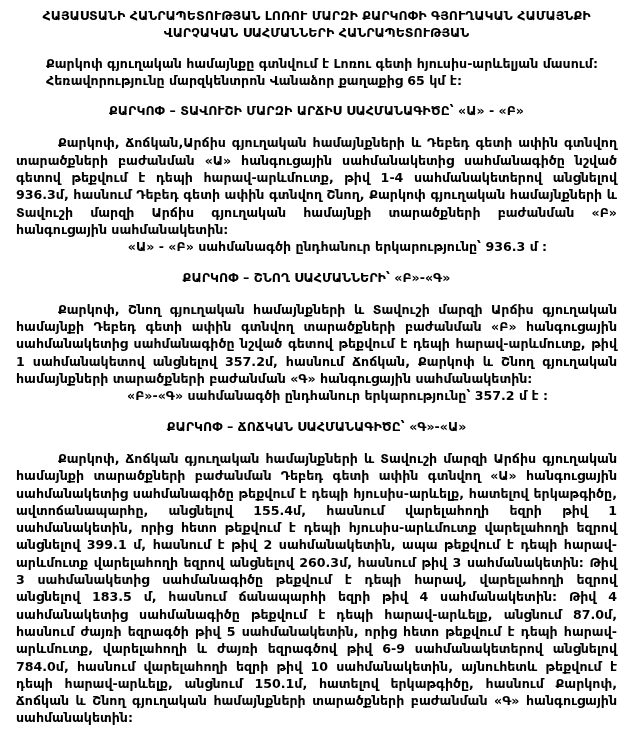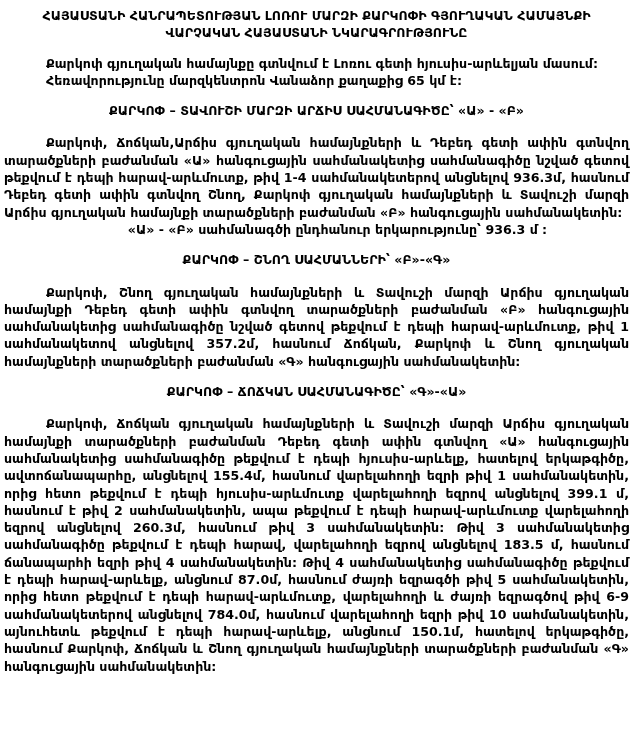--- a/index.html
+++ b/index.html
@@ -39,47 +39,48 @@
   .summary-line {
     margin: 0;
     text-align: center;
     text-indent: 42px;
   }
   .section-heading {
     text-align: center;
     margin: 13px 0 15px 0;
   }
   .section {
-    margin: 0;
+    margin: 12px;
   }
 </style>
 </head>
 <body>
 
 <div class="page">
 
   <div class="doc-title">
     <div>ՀԱՅԱՍՏԱՆԻ ՀԱՆՐԱՊԵՏՈՒԹՅԱՆ ԼՈՌՈՒ ՄԱՐԶԻ ՔԱՐԿՈՓԻ ԳՅՈՒՂԱԿԱՆ ՀԱՄԱՅՆՔԻ</div>
-    <div>ՎԱՐՉԱԿԱՆ  ՀԱՅԱՍՏԱՆԻ ՆԿԱՐԱԳՐՈՒԹՅՈՒՆԸ</div>
+    <div>ՎԱՐՉԱԿԱՆ  ՍԱՀՄԱՆՆԵՐԻ ՀԱՆՐԱՊԵՏՈՒԹՅԱՆ</div>
   </div>
 
   <div class="intro">
     <p>Քարկոփ գյուղական համայնքը գտնվում է Լոռու գետի հյուսիս-արևելյան մասում:</p>
     <p>Հեռավորությունը մարզկենտրոն Վանաձոր քաղաքից 65 կմ է:</p>
   </div>
 
   <div class="section">
     <div class="section-heading">ՔԱՐԿՈՓ – ՏԱՎՈՒՇԻ ՄԱՐԶԻ ԱՐՃԻՍ ՍԱՀՄԱՆԱԳԻԾԸ՝ «Ա» - «Բ»</div>
     <p class="body-par">Քարկոփ, Ճոճկան,Արճիս գյուղական համայնքների և Դեբեդ գետի ափին գտնվող տարածքների բաժանման «Ա» հանգուցային սահմանակետից սահմանագիծը նշված գետով թեքվում է դեպի հարավ-արևմուտք, թիվ 1-4 սահմանակետերով անցնելով 936.3մ, հասնում Դեբեդ գետի ափին գտնվող Շնող, Քարկոփ գյուղական համայնքների և Տավուշի մարզի Արճիս գյուղական համայնքի տարածքների բաժանման «Բ» հանգուցային սահմանակետին:</p>
     <p class="summary-line">«Ա» - «Բ» սահմանագծի  ընդհանուր երկարությունը՝ 936.3 մ :</p>
   </div>
 
   <div class="section">
     <div class="section-heading">ՔԱՐԿՈՓ – ՇՆՈՂ ՍԱՀՄԱՆՆԵՐԻ՝ «Բ»-«Գ»</div>
     <p class="body-par">Քարկոփ, Շնող գյուղական համայնքների  և Տավուշի մարզի Արճիս գյուղական համայնքի Դեբեդ գետի ափին գտնվող  տարածքների բաժանման «Բ» հանգուցային սահմանակետից սահմանագիծը նշված գետով թեքվում է դեպի հարավ-արևմուտք, թիվ 1 սահմանակետով անցնելով 357.2մ,  հասնում  Ճոճկան, Քարկոփ և Շնող գյուղական համայնքների տարածքների բաժանման «Գ» հանգուցային սահմանակետին:</p>
+    <p class="summary-line">«Բ»-«Գ» սահմանագծի  ընդհանուր երկարությունը՝ 357.2  մ է :</p>
   </div>
 
   <div class="section">
     <div class="section-heading">ՔԱՐԿՈՓ – ՃՈՃԿԱՆ ՍԱՀՄԱՆԱԳԻԾԸ՝ «Գ»-«Ա»</div>
     <p class="body-par">Քարկոփ, Ճոճկան գյուղական համայնքների և Տավուշի մարզի Արճիս գյուղական համայնքի տարածքների բաժանման Դեբեդ գետի ափին գտնվող «Ա» հանգուցային սահմանակետից սահմանագիծը թեքվում է դեպի հյուսիս-արևելք, հատելով երկաթգիծը, ավտոճանապարհը, անցնելով 155.4մ, հասնում վարելահողի եզրի թիվ 1 սահմանակետին, որից հետո թեքվում է դեպի հյուսիս-արևմուտք վարելահողի եզրով անցնելով 399.1 մ, հասնում է թիվ 2 սահմանակետին, ապա թեքվում է դեպի հարավ-արևմուտք վարելահողի եզրով անցնելով 260.3մ, հասնում թիվ 3 սահմանակետին: Թիվ 3 սահմանակետից սահմանագիծը թեքվում է դեպի հարավ, վարելահողի եզրով անցնելով 183.5 մ, հասնում ճանապարհի եզրի թիվ 4 սահմանակետին: Թիվ 4 սահմանակետից սահմանագիծը թեքվում է դեպի հարավ-արևելք, անցնում 87.0մ, հասնում ժայռի եզրագծի թիվ 5 սահմանակետին, որից հետո թեքվում է դեպի հարավ-արևմուտք, վարելահողի և ժայռի եզրագծով թիվ 6-9 սահմանակետերով անցնելով 784.0մ, հասնում վարելահողի եզրի թիվ 10 սահմանակետին, այնուհետև թեքվում է դեպի հարավ-արևելք, անցնում 150.1մ, հատելով երկաթգիծը, հասնում Քարկոփ, Ճոճկան և Շնող գյուղական համայնքների տարածքների բաժանման «Գ» հանգուցային սահմանակետին:</p>
 
   </div>
 
 </div>
 

